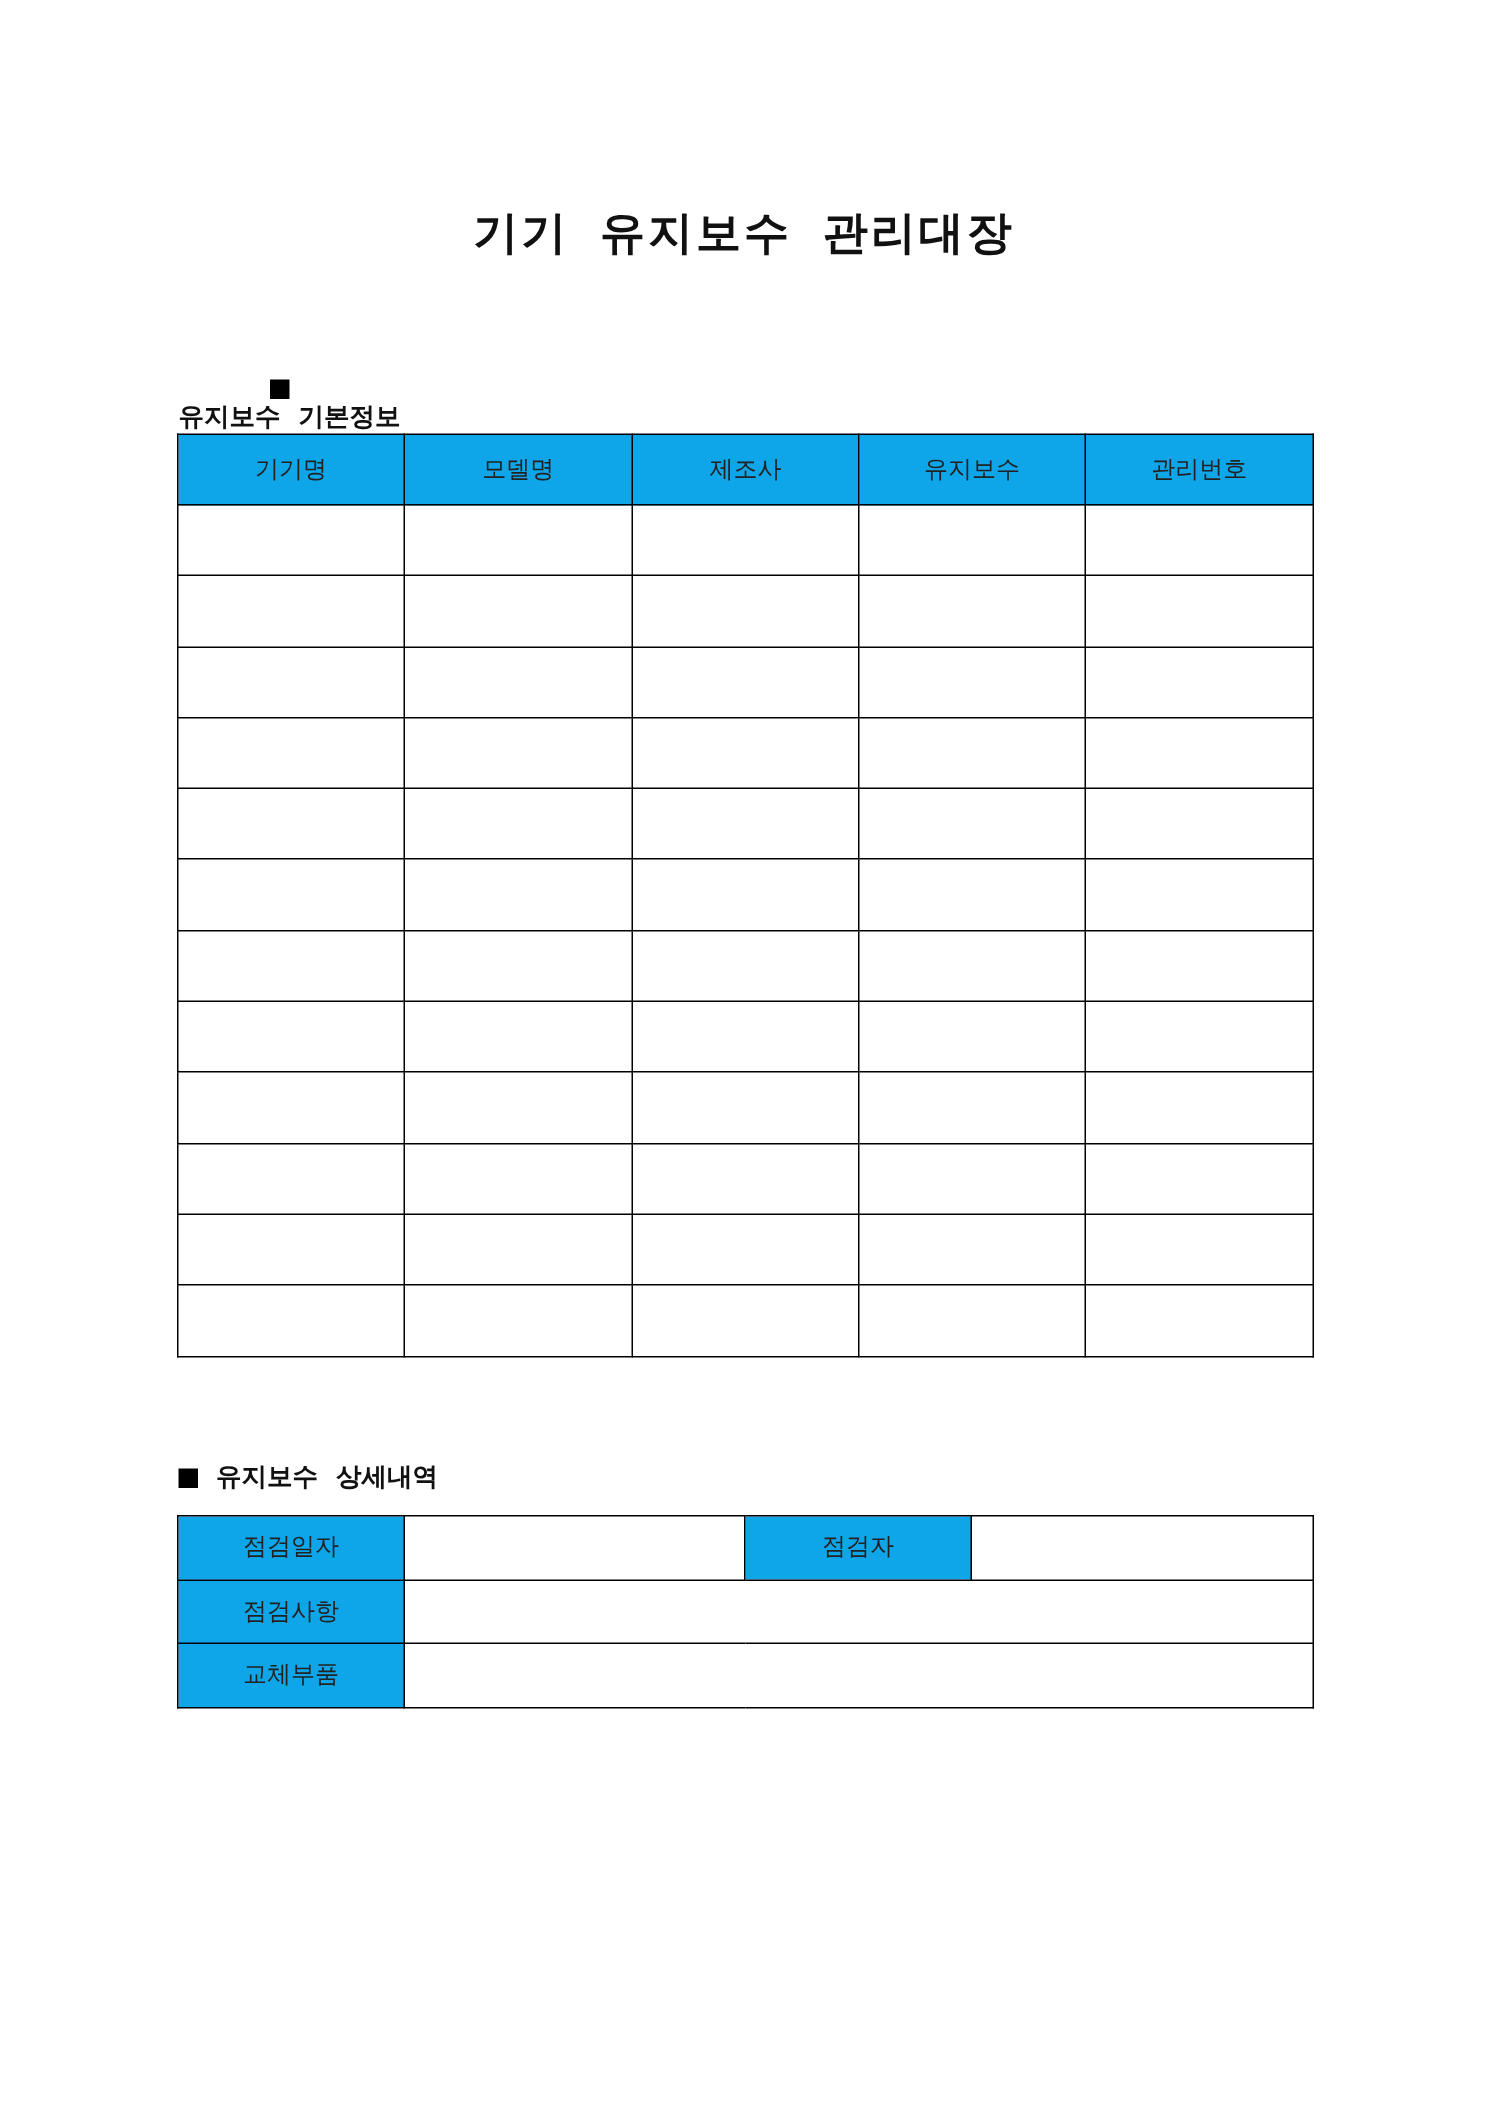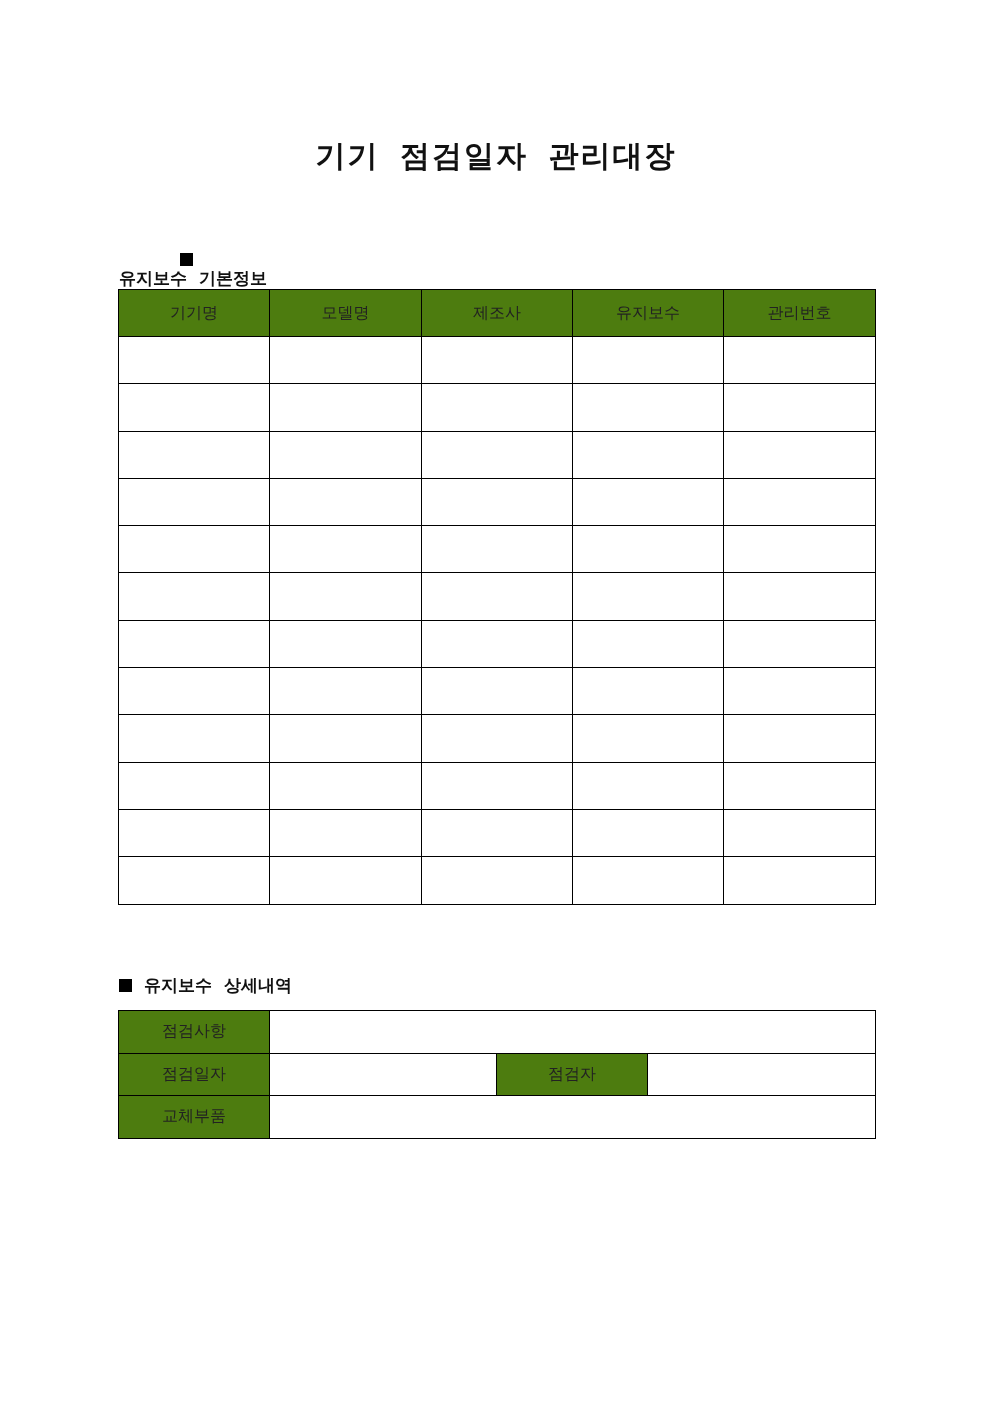--- a/index.html
+++ b/index.html
@@ -21,31 +21,31 @@
     }
     .section-heading .text { word-spacing: 6px; }
     table.grid {
       position: absolute; left: 118px; border-collapse: collapse;
       table-layout: fixed;
     }
     table.grid td, table.grid th {
       border: 1.5px solid #000; padding: 0; text-align: center; vertical-align: middle;
       font-weight: normal; font-size: 16px; color: #222;
     }
-    table.grid th, table.grid td.label { background: #4d7c0f; }
+    table.grid th, table.grid td.label { background: #0ea5e9; }
     #basic-table { top: 289px; width: 757px; }
     #basic-table tr.head { height: 47px; }
     #basic-table tr.row { height: 47.3px; }
     #detail-table { top: 1010px; width: 757px; }
     #detail-table tr { height: 42.5px; }
   </style>
 </head>
 <body>
 
-<div class="title">기기 점검일자 관리대장</div>
+<div class="title">기기 유지보수 관리대장</div>
 
 <div class="section-heading" style="top:253px;flex-direction:column;">
   <span class="square"></span>
   <span class="text">유지보수 기본정보</span>
 </div>
 
 <table class="grid" id="basic-table">
   <colgroup>
     <col style="width:151px">
       <col style="width:152px">
@@ -155,27 +155,27 @@
 
 <table class="grid" id="detail-table">
   <colgroup>
     <col style="width:151px">
       <col style="width:227px">
       <col style="width:151px">
       <col style="width:228px">
   </colgroup>
   <tbody>
       <tr>
-    <td class="label">점검사항</td>
-    <td colspan="3"></td>
-  </tr>
-  <tr>
     <td class="label">점검일자</td>
     <td></td>
     <td class="label">점검자</td>
     <td></td>
+  </tr>
+  <tr>
+    <td class="label">점검사항</td>
+    <td colspan="3"></td>
   </tr>
   <tr>
     <td class="label">교체부품</td>
     <td colspan="3"></td>
   </tr>
 </tbody>
   </table>
 
 </body></html>

